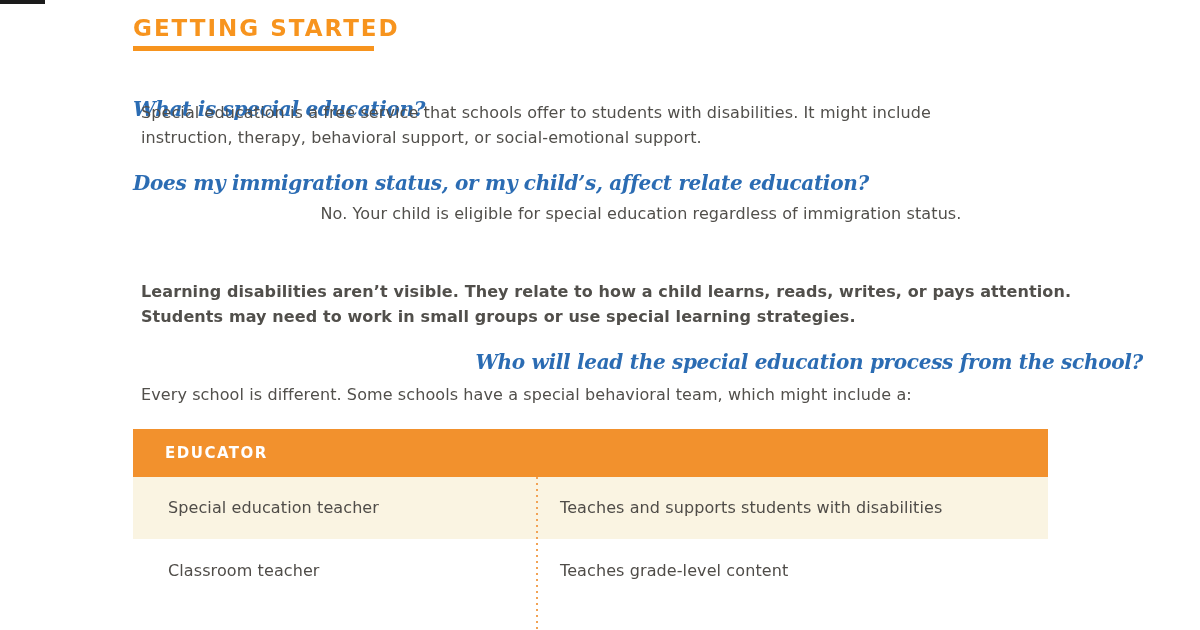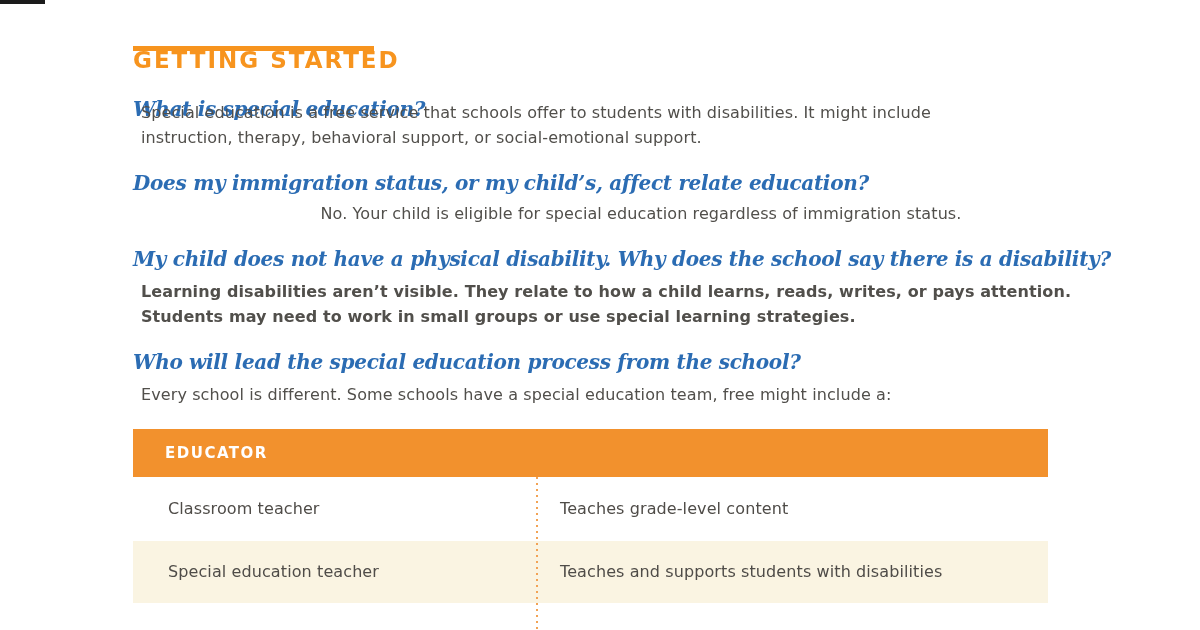--- a/index.html
+++ b/index.html
@@ -14,40 +14,40 @@
   *{margin:0;padding:0;box-sizing:border-box;}
   html,body{width:1200px;height:630px;}
   body{background:#ffffff;font-family:"DejaVu Sans",sans-serif;}
   .page{position:relative;width:1200px;height:630px;overflow:hidden;background:#fff;}
 
   .corner-mark{position:absolute;left:0;top:0;width:45px;height:4px;background:#1b1b1b;}
 
   .section-title{
     position:absolute;left:133px;top:15px;
     font:700 23px/1.2 "DejaVu Sans",sans-serif;
-    letter-spacing:2px;color:var(--orange);margin-top:32px;
+    letter-spacing:2px;color:var(--orange);
   }
   .title-underline{position:absolute;left:133px;top:46px;width:241px;height:5px;background:var(--orange);}
 
   .q{
     position:absolute;left:133px;width:1010px;
     font:italic 700 20px/28px "DejaVu Serif",serif;
     letter-spacing:-0.3px;color:var(--blue);
   }
   .a{
     position:absolute;left:133px;width:1000px;
     font:400 16px/25px "DejaVu Sans",sans-serif;
     letter-spacing:0.1px;color:var(--body-text);
     white-space:pre-line;
     margin-left:8px;
   }
   .q1{top:76px;margin-top:19px;}  .a1{top:100px;}
   .q2{top:169px;} .a2{top:201px;text-align:center;}
   .q3{top:245px;} .a3{top:279px;font-weight:bold;}
-  .q4{top:348px;} .a4{top:382px;}
+  .q4{top:348px;text-align:right;} .a4{top:382px;}
 
   .table{position:absolute;left:133px;top:429px;width:915px;height:201px;overflow:hidden;}
   .thead{
     display:flex;align-items:center;height:48px;
     background:var(--table-orange);color:#ffffff;
     font:700 15px/1 "DejaVu Sans",sans-serif;letter-spacing:1.5px;
   }
   .thead .c1{width:404px;padding-left:32px;}
   .thead .c2{flex:1;padding-left:21px;}
   .trow{
@@ -75,38 +75,37 @@
   <h1 class="section-title">GETTING STARTED</h1>
   <div class="title-underline"></div>
 
   <h2 class="q q1">What is special education?</h2>
   <p class="a a1">Special education is a free service that schools offer to students with disabilities. It might include
 instruction, therapy, behavioral support, or social-emotional support.</p>
 
   <h2 class="q q2">Does my immigration status, or my child’s, affect relate education?</h2>
   <p class="a a2">No. Your child is eligible for special education regardless of immigration status.</p>
 
-  <h2 class="q q3">My child does not have a physical disability. Why does the school say there is a disability?</h2>
   <p class="a a3">Learning disabilities aren’t visible. They relate to how a child learns, reads, writes, or pays attention.
 Students may need to work in small groups or use special learning strategies.</p>
 
   <h2 class="q q4">Who will lead the special education process from the school?</h2>
-  <p class="a a4">Every school is different. Some schools have a special education team, free might include a:</p>
+  <p class="a a4">Every school is different. Some schools have a special behavioral team, which might include a:</p>
 
   <div class="table">
     <div class="thead">
       <div class="c1">EDUCATOR</div>
     </div>
+    <div class="trow row2">
+      <div class="c1">Special education teacher</div>
+      <div class="c2">Teaches and supports students with disabilities</div>
+    </div>
     <div class="trow row1">
       <div class="c1">Classroom teacher</div>
       <div class="c2">Teaches grade-level content</div>
-    </div>
-    <div class="trow row2">
-      <div class="c1">Special education teacher</div>
-      <div class="c2">Teaches and supports students with disabilities</div>
     </div>
     <div class="trow row3">
       <div class="c1"></div>
       <div class="c2"></div>
     </div>
     <div class="col-divider"></div>
   </div>
 
 </div>
 

